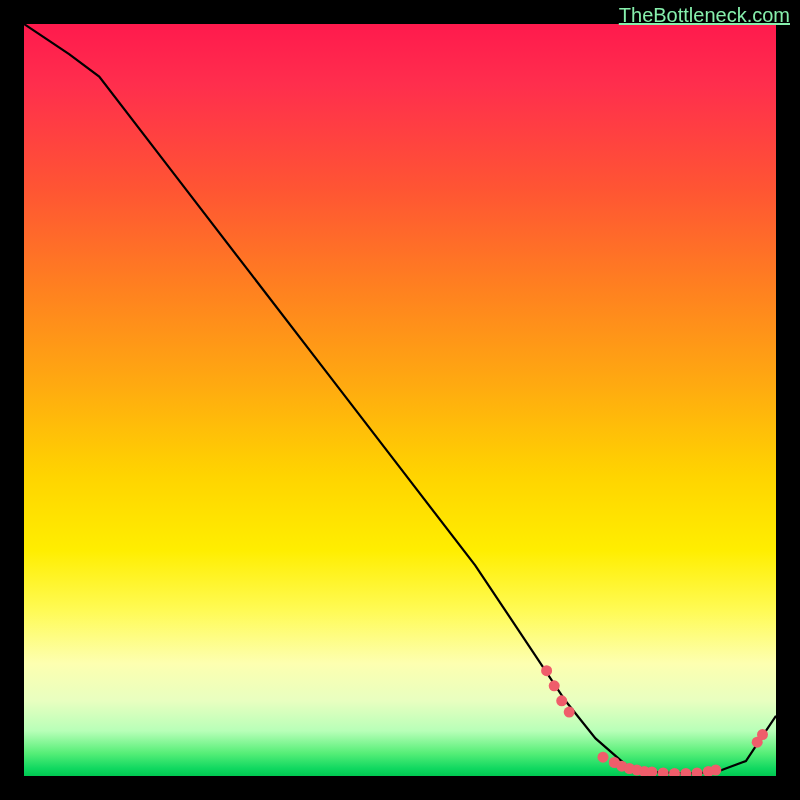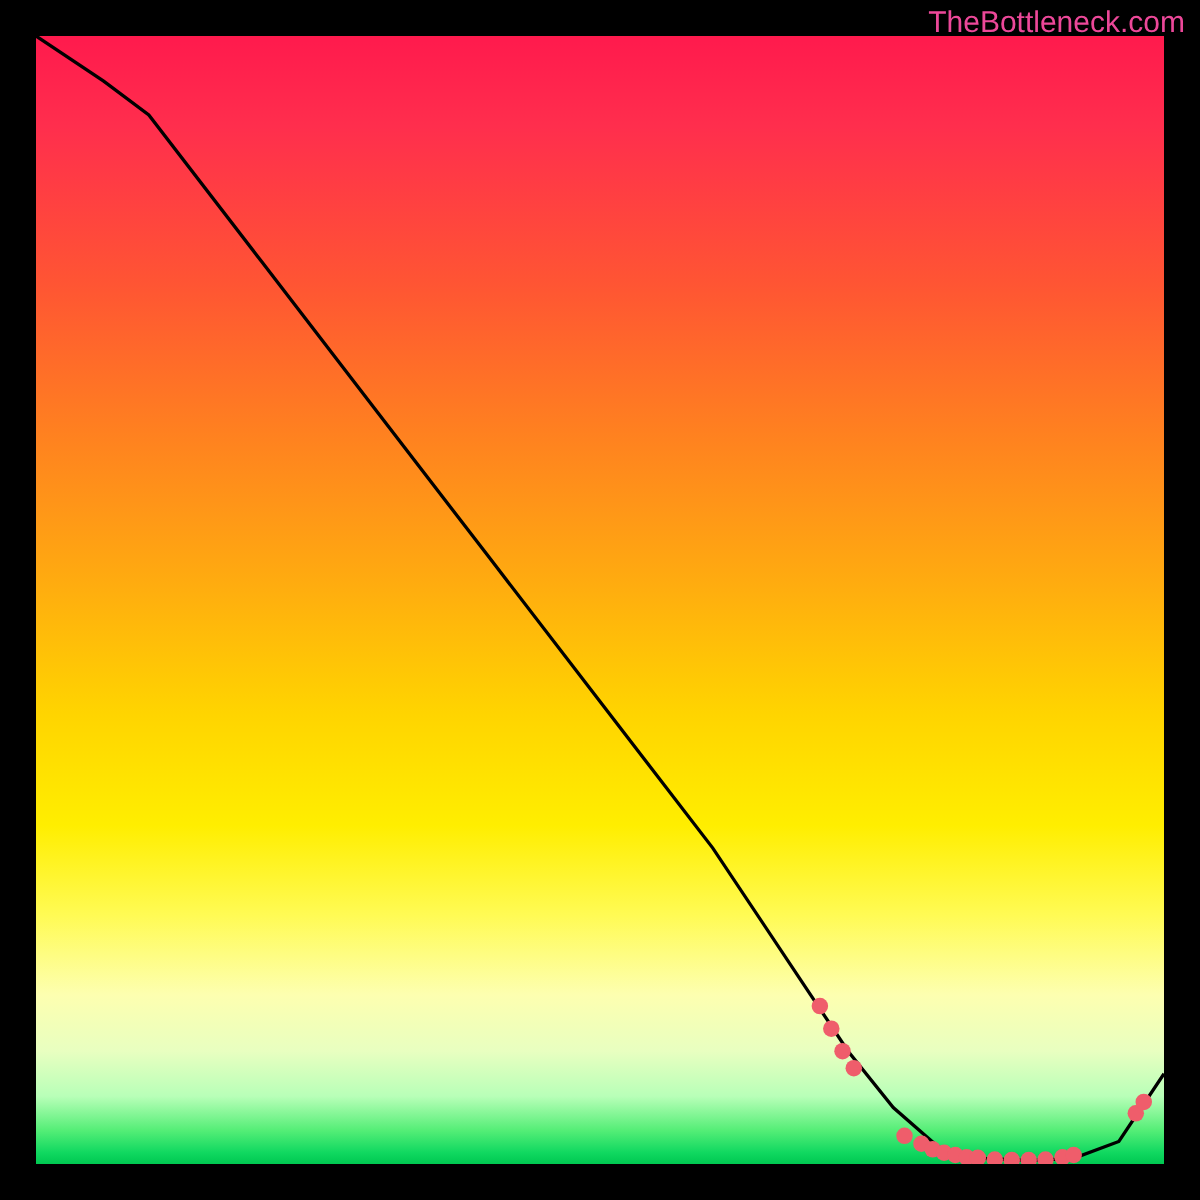--- a/index.html
+++ b/index.html
@@ -8,24 +8,25 @@
     height: 800px;
     background: #000;
     position: relative;
     font-family: Arial, sans-serif;
     overflow: hidden;
   }
   .watermark {
     position: absolute;
     top: 4px;
     right: 10px;
-    color: #ec4899;
+    color: #86efac;
     font-size: 20px;
     font-weight: 500;
     z-index: 10;
+    text-decoration: underline;
   }
   .plot-area {
     position: absolute;
     left: 24px;
     top: 24px;
     width: 752px;
     height: 752px;
     background: linear-gradient(to bottom,
       #ff1a4d 0%,
       #ff2e4d 8%,

